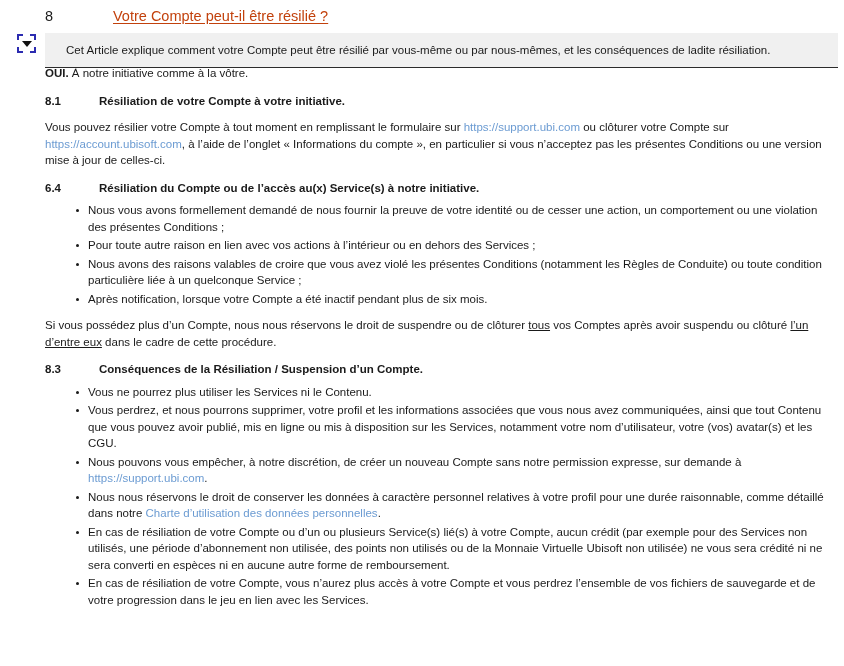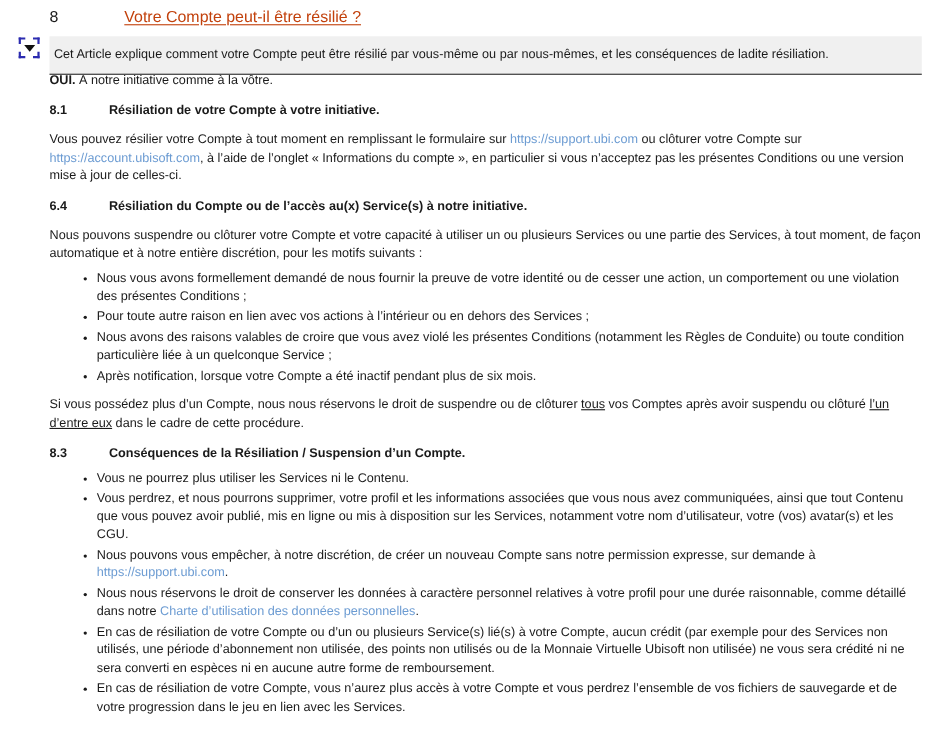--- a/index.html
+++ b/index.html
@@ -70,21 +70,21 @@
     position: absolute;
     left: 45px;
     right: 6px;
     top: 0;
     height: 35px;
     background: #f0f0f0;
     border-bottom: 1.5px solid #2b2b2b;
     box-sizing: border-box;
     display: flex;
     align-items: center;
-    padding-left: 4px;
+    padding-left: 21px;
     font-size: 11.5px;
     color: #1a1a1a;
     white-space: nowrap;
     overflow: hidden;
   }
 
   
   .content {
     padding: 0 6px 0 45px;
   }
@@ -162,21 +162,20 @@
     <span class="sh-text">Résiliation de votre Compte à votre initiative.</span>
   </div>
   <p class="para">
     <span>Vous pouvez résilier votre Compte à tout moment en remplissant le formulaire sur </span><a class="link" href="#">https://support.ubi.com</a><span> ou clôturer votre Compte sur </span><a class="link" href="#">https://account.ubisoft.com</a><span>, à l’aide de l’onglet « Informations du compte », en particulier si vous n’acceptez pas les présentes Conditions ou une version mise à jour de celles-ci.</span>
   </p>
 
   <div class="subhead">
     <span class="sh-num">6.4</span>
     <span class="sh-text">Résiliation du Compte ou de l’accès au(x) Service(s) à notre initiative.</span>
   </div>
-  <p class="para">Nous pouvons suspendre ou clôturer votre Compte et votre capacité à utiliser un ou plusieurs Services ou une partie des Services, à tout moment, de façon automatique et à notre entière discrétion, pour les motifs suivants :</p>
   <ul class="bullets">
     <li>Nous vous avons formellement demandé de nous fournir la preuve de votre identité ou de cesser une action, un comportement ou une violation des présentes Conditions ;</li>
     <li>Pour toute autre raison en lien avec vos actions à l’intérieur ou en dehors des Services ;</li>
     <li>Nous avons des raisons valables de croire que vous avez violé les présentes Conditions (notamment les Règles de Conduite) ou toute condition particulière liée à un quelconque Service ;</li>
     <li>Après notification, lorsque votre Compte a été inactif pendant plus de six mois.</li>
   </ul>
   <p class="para">
     <span>Si vous possédez plus d’un Compte, nous nous réservons le droit de suspendre ou de clôturer </span><span class="u">tous</span><span> vos Comptes après avoir suspendu ou clôturé </span><span class="u">l’un d’entre eux</span><span> dans le cadre de cette procédure.</span>
   </p>
 

